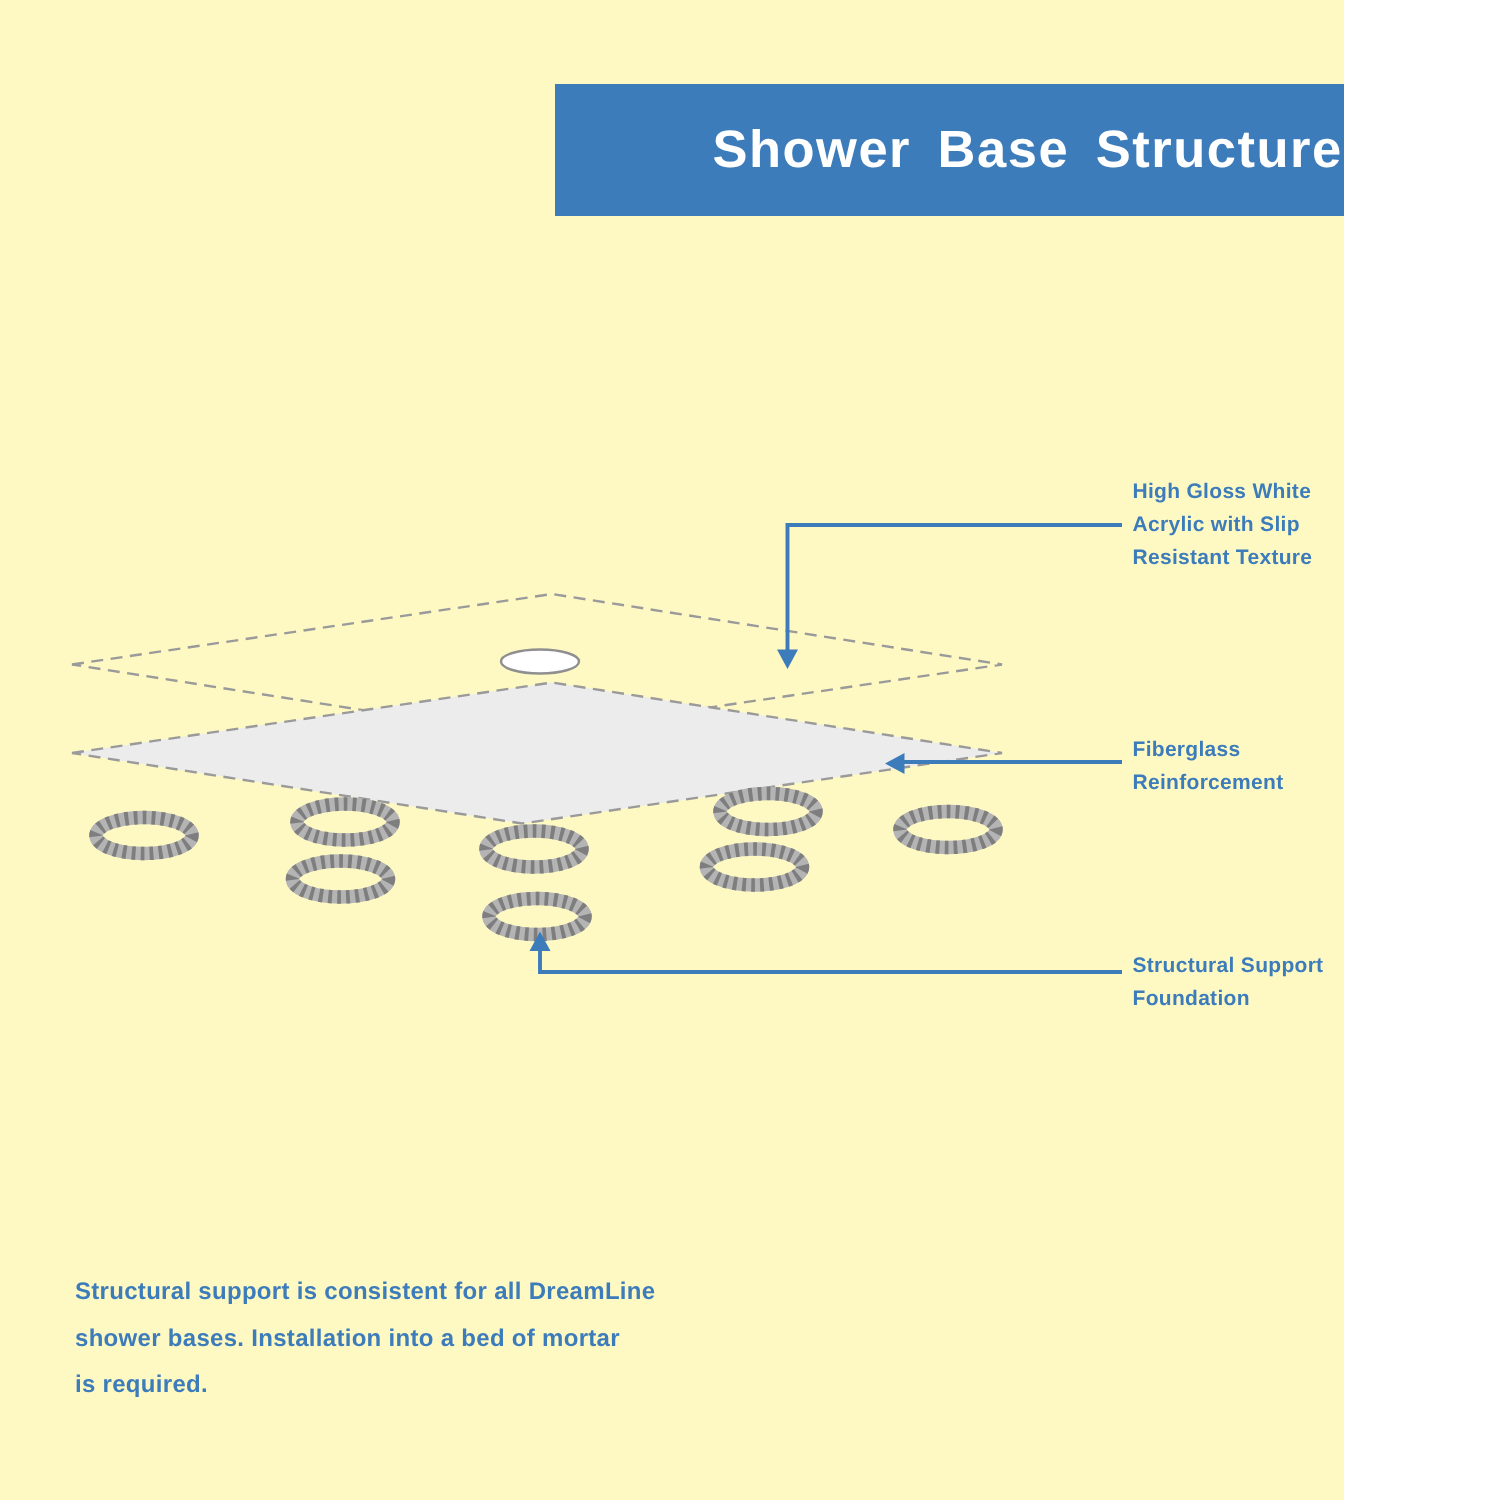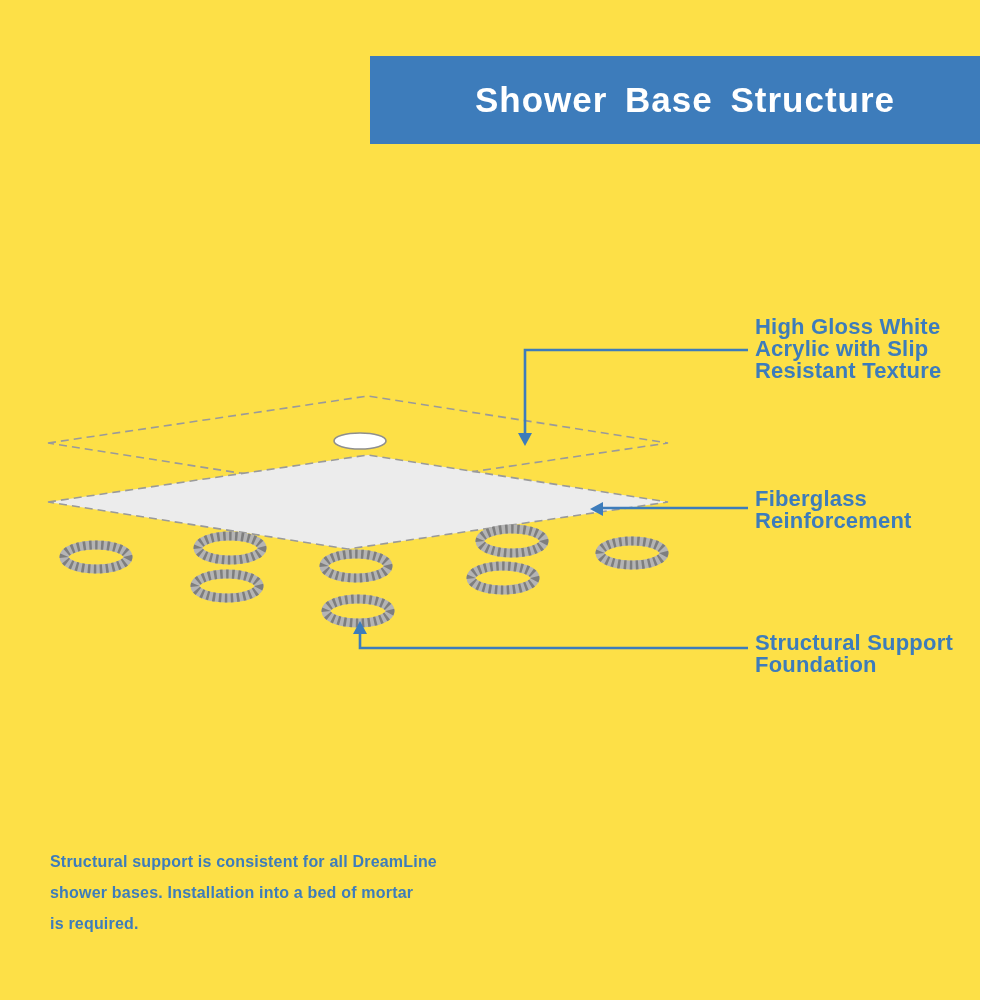--- a/index.html
+++ b/index.html
@@ -2,38 +2,38 @@
 <html style="--accent: #3d7cbb; --banner: #3d7cbb; --layer-fill: #ececec; --line-gray: #9a9a9a;"><head>
 <meta charset="utf-8">
 <style>
   * { margin:0; padding:0; box-sizing:border-box; }
   html,body { background:#ffffff; }
   body {
     width:1000px; height:1000px;
     font-family:"Liberation Sans", sans-serif;
   }
   .canvas {
-    position:relative; width:980px; height:1000px;
-    background:#fde047; overflow:hidden;
+    position:relative; width:896px; height:1000px;
+    background:#fef9c3; overflow:hidden;
   }
   .banner {
     position:absolute; left:370px; top:56px; width:630px; height:88px;
     background:var(--banner, #3d7cbb);
     display:flex; align-items:center; justify-content:center;
   }
   .banner span {
     color:#ffffff; font-size:35px; font-weight:bold;
     letter-spacing:1px; word-spacing:7px;
   }
   .diagram {
     position:absolute; left:0; top:0; width:1000px; height:1000px;
   }
   .callout {
     position:absolute; color:var(--accent, #3d7cbb);
-    font-weight:bold; font-size:22px; line-height:22px;
+    font-weight:bold; font-size:14px; line-height:22px;
     letter-spacing:0.2px; white-space:pre-line;
   }
   .callout-acrylic    { left:755px; top:316px; }
   .callout-fiberglass { left:755px; top:488px; }
   .callout-foundation { left:755px; top:632px; }
   .footer {
     position:absolute; left:50px; top:846px;
     color:var(--accent, #3d7cbb);
     font-weight:bold; font-size:16px; line-height:31px;
     letter-spacing:0.2px; white-space:pre-line;

